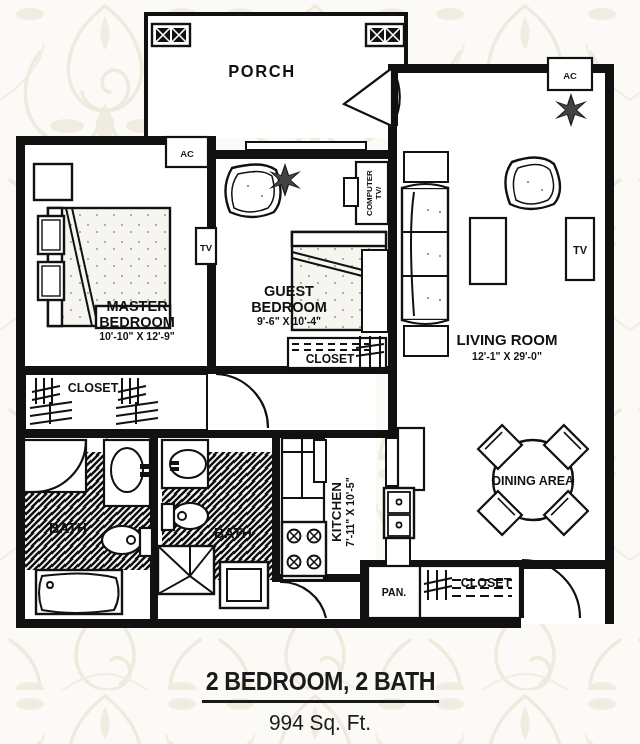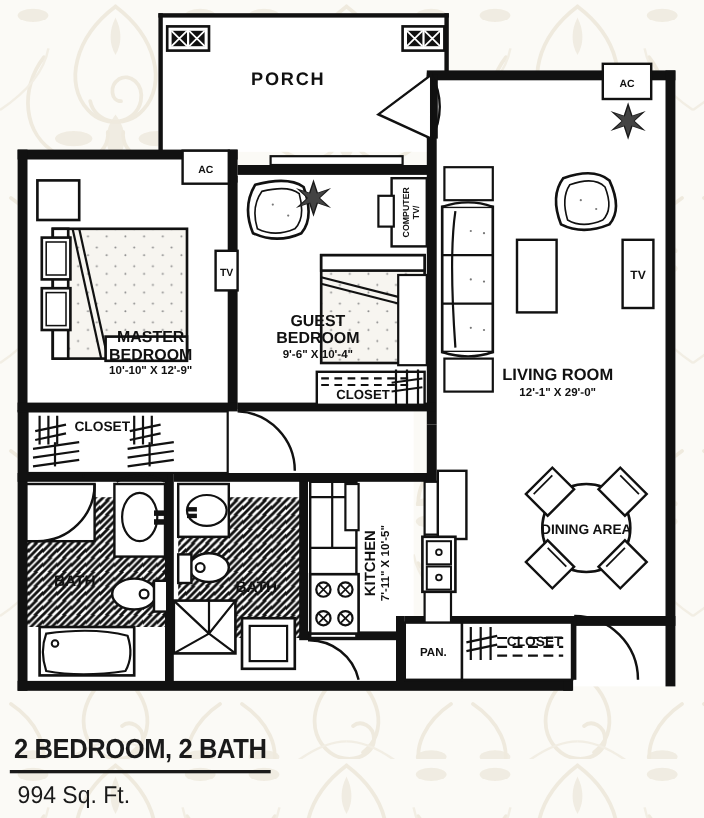--- a/index.html
+++ b/index.html
@@ -37,20 +37,21 @@
     left: 0;
     top: 0;
   }
 
   
   #caption {
     position: absolute;
     left: 0;
     right: 0;
     bottom: 8px;
+    text-align: center;
   }
   #caption .title {
     font-family: "Liberation Sans", sans-serif;
     font-weight: bold;
     font-size: 25px;
     letter-spacing: -0.4px;
     color: #1a1a1a;
     display: inline-block;
     padding: 0 4px 4px 4px;
     border-bottom: 3px solid #1a1a1a;

